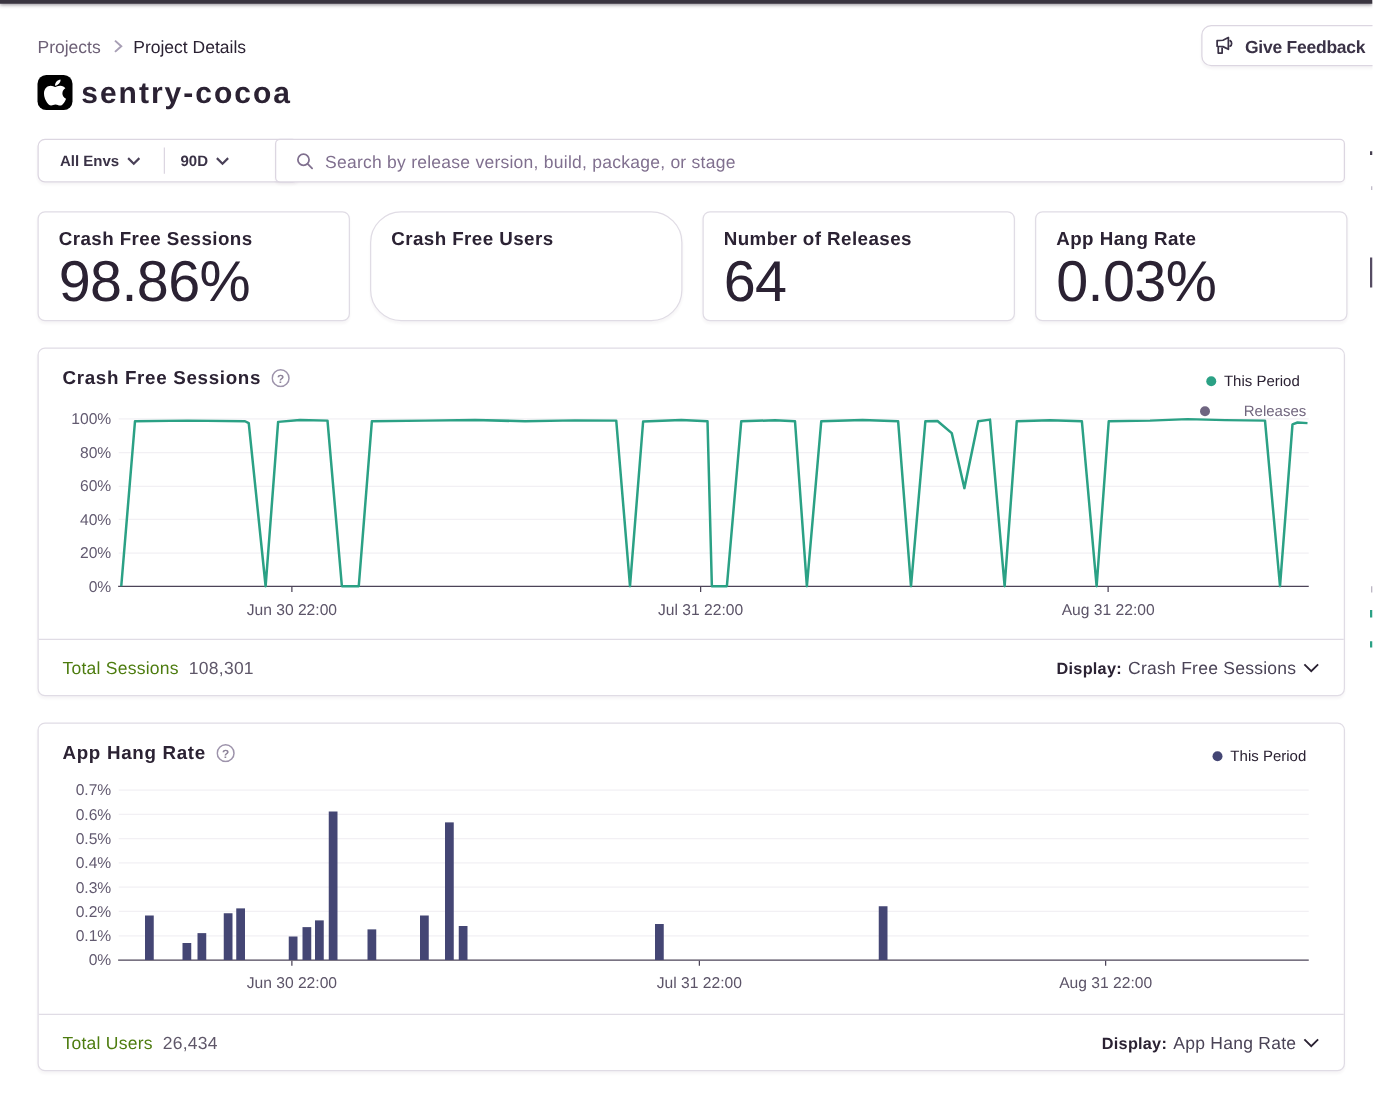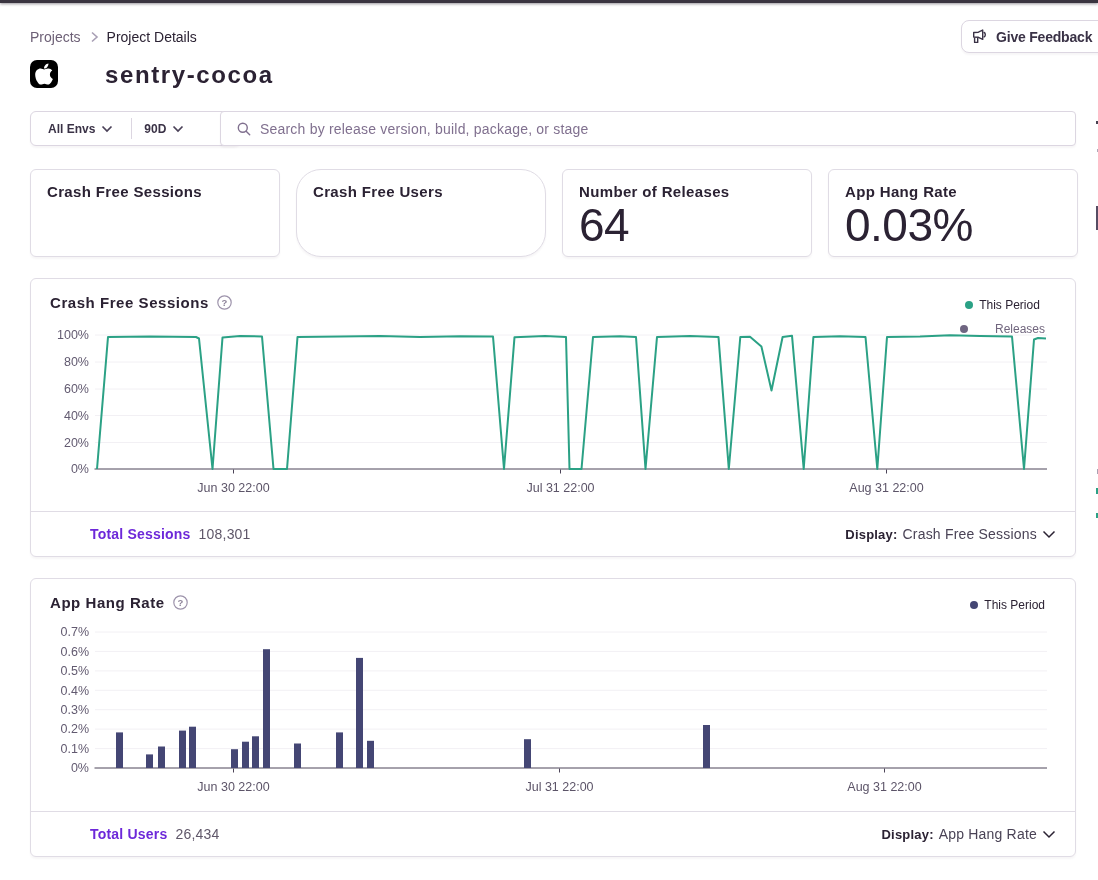--- a/index.html
+++ b/index.html
@@ -12,21 +12,21 @@
     display:flex; align-items:center; height:17px; }
   .crumb .cur { color:#2b2233; }
   .fb-btn { position:absolute; left:961px; top:20px; height:33px; width:160px;
     background:#fff; border:1px solid #dcd6e1; border-radius:8px;
     box-shadow:0 2px 2px rgba(43,34,51,.04); display:flex; align-items:center;
     padding-left:10px; gap:8px; }
   .fb-btn span { font-weight:bold; font-size:14px; color:#3a3246; letter-spacing:-.2px; }
   .appicon { position:absolute; left:30px; top:60px; width:28px; height:28px;
     background:#000; border-radius:7px; display:flex; align-items:center; justify-content:center; }
   .ptitle { position:absolute; left:65px; top:61px; font-size:24px; font-weight:bold;
-    color:#2b2233; letter-spacing:1.6px;margin-left:40px; }
+    color:#2b2233; letter-spacing:1.6px; }
   .filterbox { position:absolute; left:30px; top:111px; width:210px; height:35px;
     background:#fff; border:1px solid #dcd6e1; border-radius:6px;
     box-shadow:0 2px 2px rgba(43,34,51,.04); display:flex; align-items:center; }
   .fseg { display:flex; align-items:center; gap:6px; font-size:12px; font-weight:bold;
     color:#3a3246; }
   .fdiv { width:1px; height:21px; background:#dcd6e1; }
   .search { position:absolute; left:220px; top:111px; width:856px; height:35px;
     background:#fff; border:1px solid #dcd6e1; border-radius:4px;
     box-shadow:0 2px 2px rgba(43,34,51,.04); display:flex; align-items:center;
     padding-left:16px; gap:9px; }
@@ -40,21 +40,21 @@
   .ccard { position:absolute; left:30px; width:1046px; height:279px; background:#fff;
     border:1px solid #e0dce5; border-radius:6px; box-shadow:0 2px 2px rgba(43,34,51,.04); }
   .chead { position:absolute; left:19px; top:15px; display:flex; align-items:center; gap:8px; }
   .chead b { font-size:15px; color:#2b2233; letter-spacing:.55px; }
   .legend { position:absolute; top:19px; right:30px; display:flex; align-items:center; gap:10px;flex-direction:column; }
   .litem { display:flex; align-items:center; gap:6px; font-size:12px; }
   .dot { width:8px; height:8px; border-radius:50%; }
   .cfoot { position:absolute; left:0; bottom:0; width:100%; height:45px;
     border-top:1px solid #e0dce5; display:flex; align-items:center;
     padding:0 19px; }
-  .cfoot .tl { font-size:14px; font-weight:bold; color:#6d28d9; letter-spacing:.2px;margin-left:40px; }
+  .cfoot .tl { font-size:14px; font-weight:normal; color:#4d7c0f; letter-spacing:.2px; }
   .cfoot .tv { font-size:14px; color:#5f5769; margin-left:8px; letter-spacing:.2px; }
   .cfoot .disp { margin-left:auto; display:flex; align-items:center; gap:5px; }
   .cfoot .disp b { font-size:13px; color:#2b2233; letter-spacing:.2px; }
   .cfoot .disp span { font-size:14px; color:#4a4356; letter-spacing:.2px; }
   svg text { font-family:"Liberation Sans", sans-serif; }
 </style>
 </head>
 <body>
 <div class="topbar"></div>
 
@@ -98,20 +98,21 @@
 <div class="search">
   <svg width="14" height="14" viewBox="0 0 15 15" fill="none" stroke="#80708f" stroke-width="1.5">
     <circle cx="6.2" cy="6.2" r="4.8"></circle>
       <line x1="9.8" y1="9.8" x2="13.6" y2="13.6" stroke-linecap="round"></line>
   </svg>
   <span>Search by release version, build, package, or stage</span>
 </div>
 
 <div class="scard" style="left:30px;">
   <div class="lbl">Crash Free Sessions</div>
+  <div class="val">98.86%</div>
 </div>
 <div class="scard" style="left:296px;border-radius:25px;">
   <div class="lbl">Crash Free Users</div>
 </div>
 <div class="scard" style="left:562px;">
   <div class="lbl">Number of Releases</div>
   <div class="val">64</div>
 </div>
 <div class="scard" style="left:828px;">
   <div class="lbl">App Hang Rate</div>

